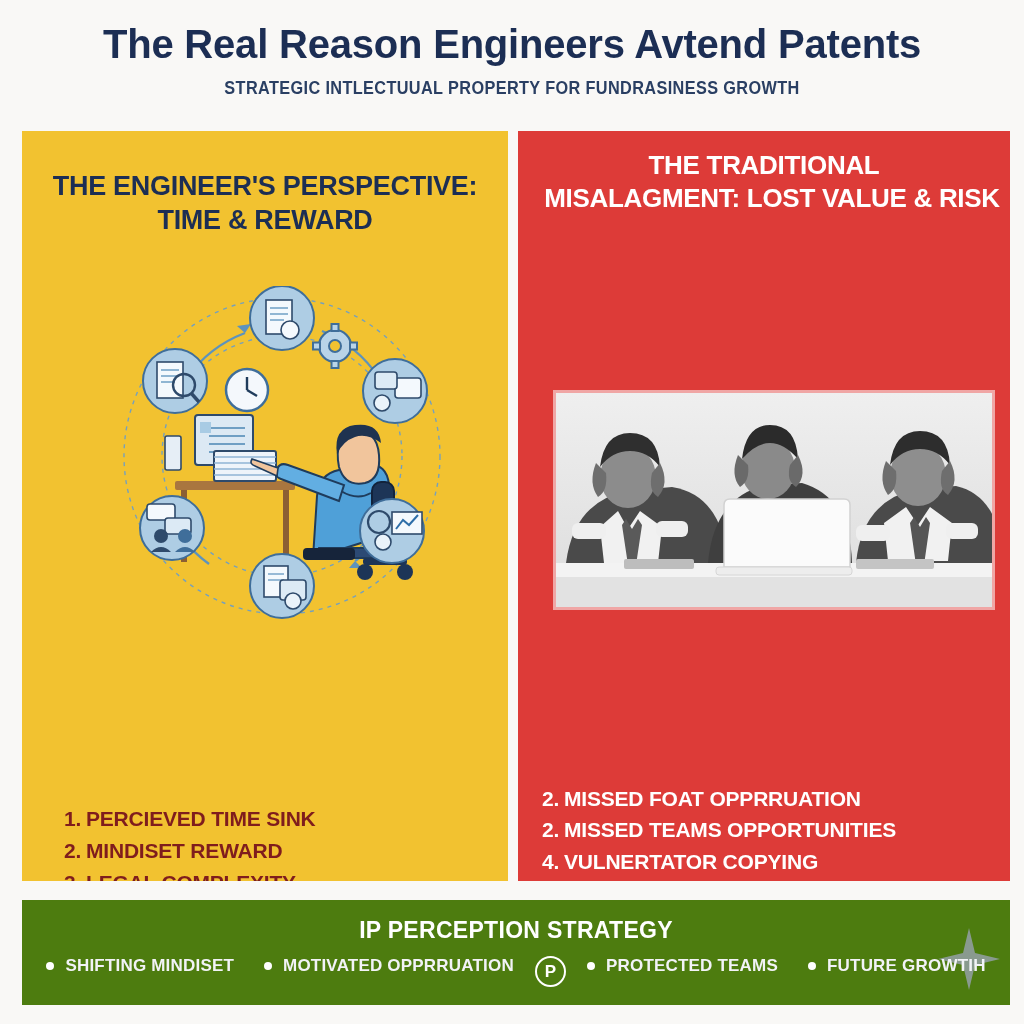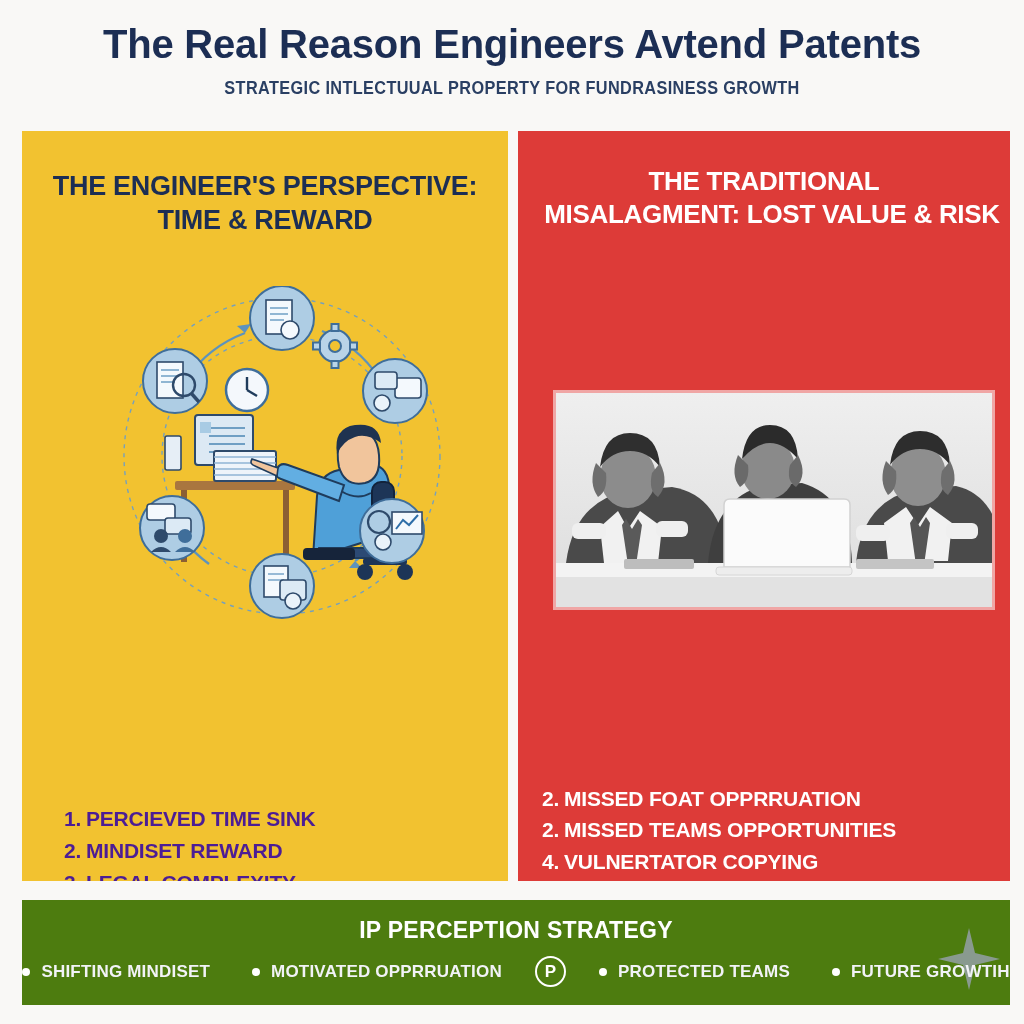--- a/index.html
+++ b/index.html
@@ -74,21 +74,20 @@
   .panel-left .panel-heading {
     padding-top: 38px;
     font-size: 27px;
     color: #1c2e54;
   }
   .panel-right .panel-heading {
     padding-top: 18px;
     font-size: 26px;
     color: #ffffff;
     white-space: nowrap;
-    margin-top: 16px;
   }
   .panel-heading .ln {
     display: block;
   }
   .panel-right .panel-heading .ln2 {
     transform: scaleX(1.0);
     margin-left: 16px;
   }
 
   
@@ -114,21 +113,21 @@
   .list {
     position: absolute;
     margin: 0;
     padding: 0;
     list-style: none;
   }
   .list-left {
     left: 42px; top: 672px;
     font-size: 21px;
     font-weight: bold;
-    color: #4c1d95;
+    color: #7f1d1d;
     letter-spacing: -0.2px;
     line-height: 1.52;
   }
   .list-right {
     left: 24px; top: 652px;
     font-size: 21px;
     font-weight: bold;
     color: #ffffff;
     letter-spacing: -0.2px;
     line-height: 1.49;
@@ -147,23 +146,23 @@
   .footer-title {
     text-align: center;
     color: #ffffff;
     font-size: 23px;
     font-weight: bold;
     letter-spacing: 0.3px;
     padding-top: 17px;
   }
   .footer-items {
     display: flex;
-    align-items: center;
+    align-items: flex-start;
     justify-content: center;
-    gap: 16px;
+    gap: 4px;
     padding-top: 12px;
     position: relative;
     z-index: 2;
   }
   .footer-item {
     display: flex;
     align-items: center;
     color: #f2f3f7;
     font-size: 17px;
     font-weight: bold;

